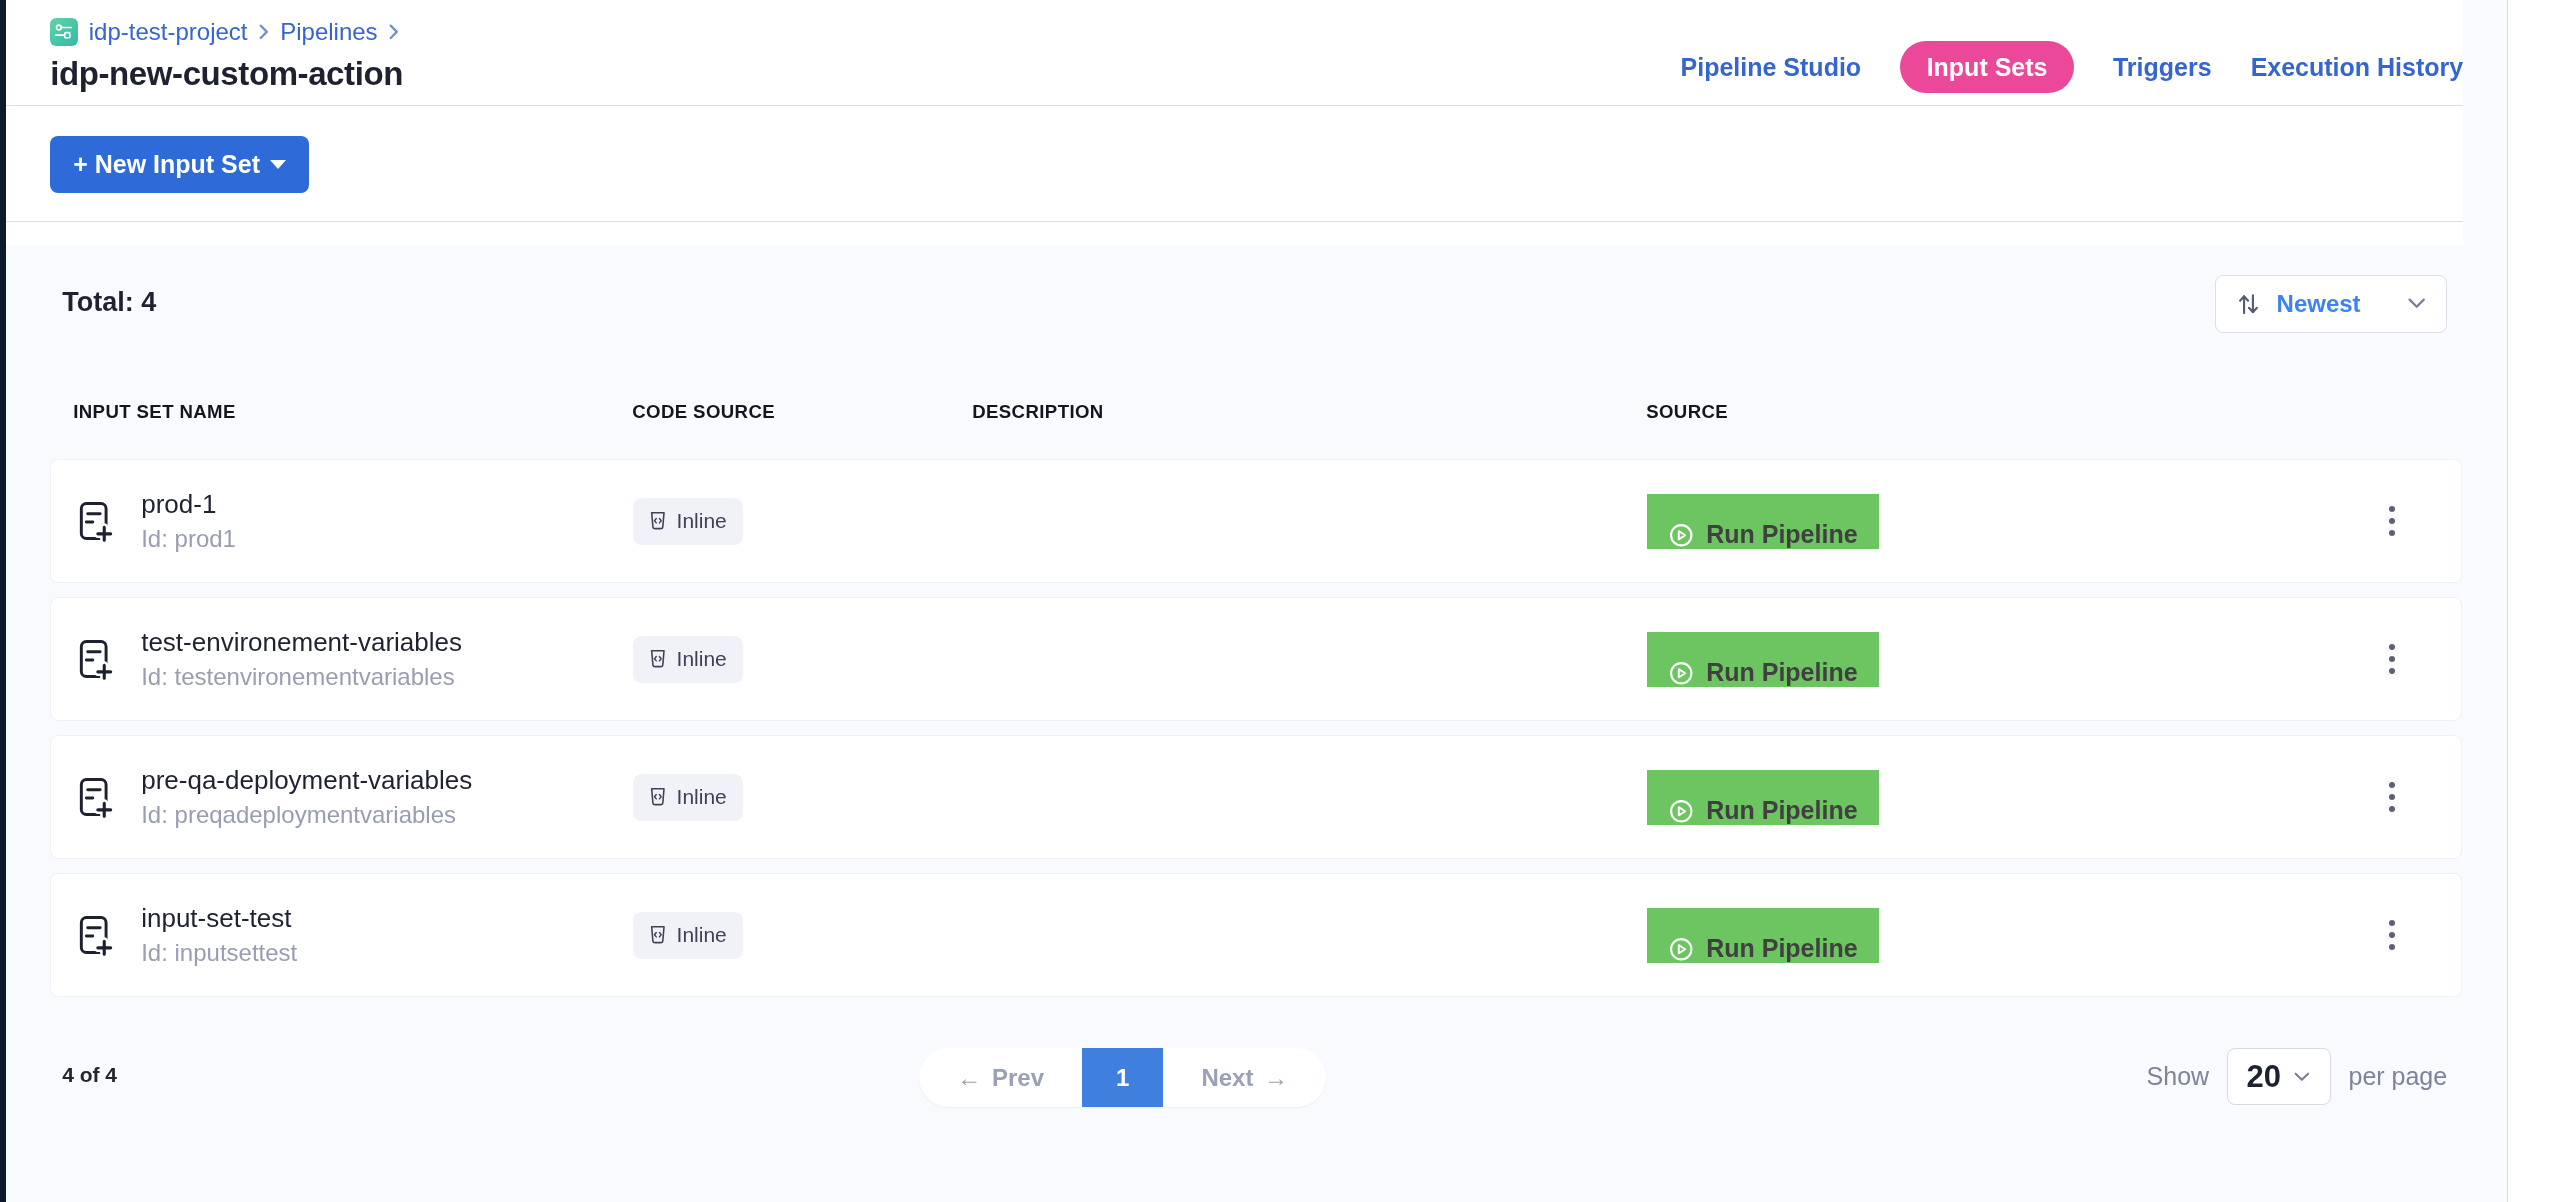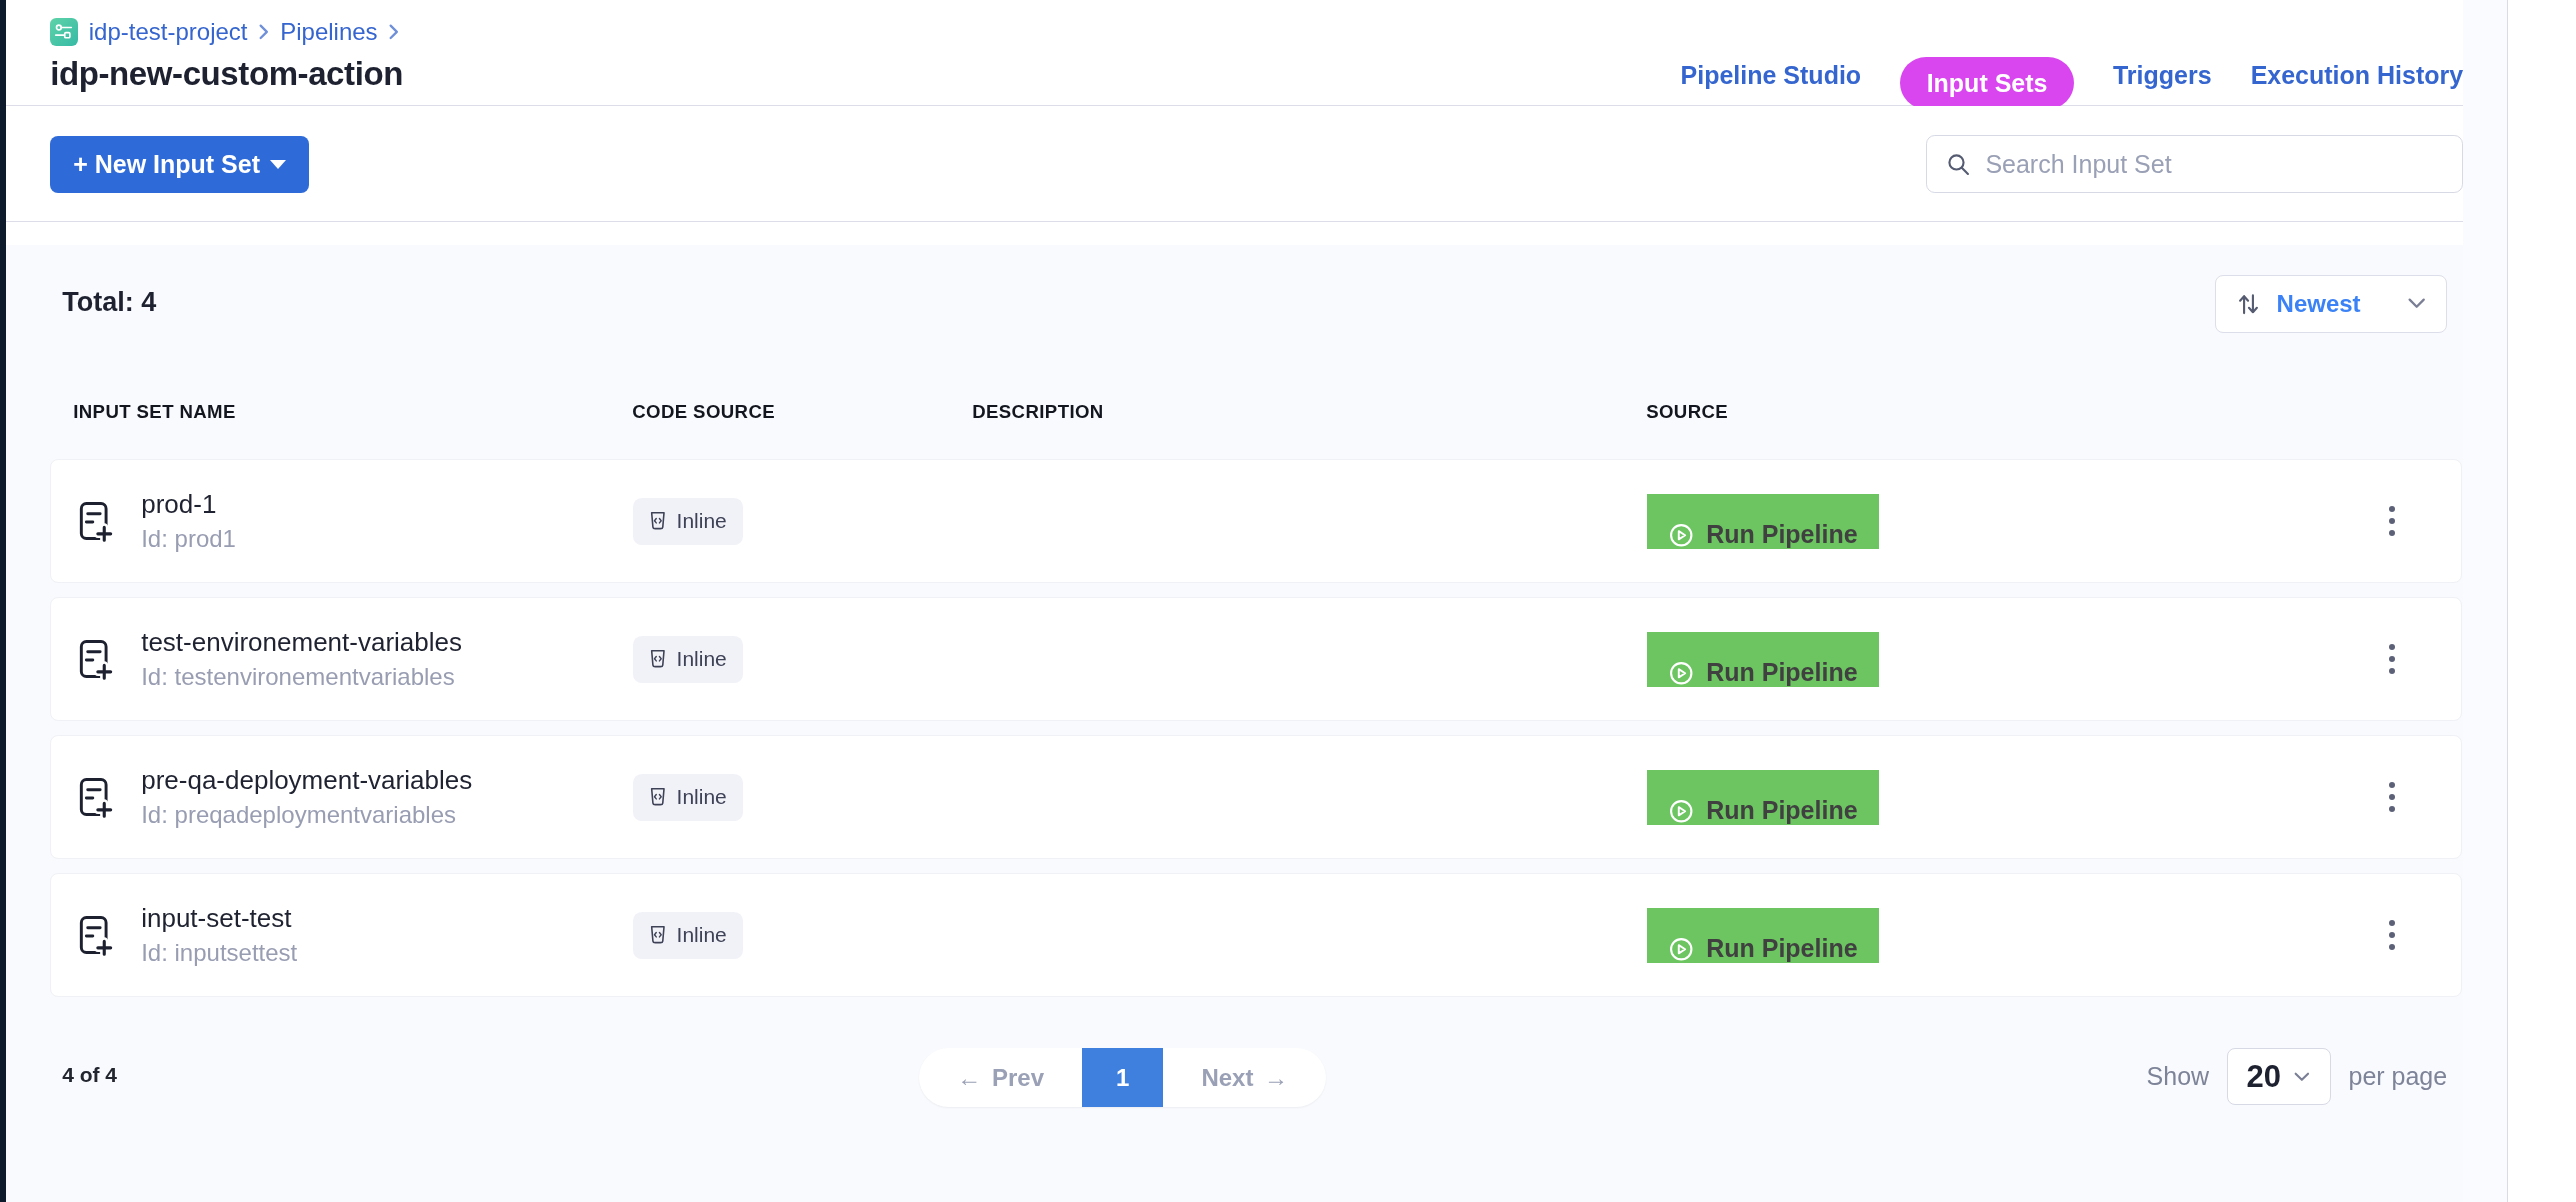--- a/index.html
+++ b/index.html
@@ -19,21 +19,21 @@
   .breadcrumb { position:absolute; left:44px; top:17.7px; display:flex; align-items:center; gap:10.6px;
                 font-size:24px; font-weight:500; color:#3565cf; }
   .crumb-sep { display:flex; align-items:center; color:#6f8fd8; }
   .pipeline-logo { width:28px; height:28px; border-radius:6.2px;
                    background:linear-gradient(135deg,#5fd3a8 0%,#35b9a5 100%);
                    display:flex; align-items:center; justify-content:center; }
   .page-title { position:absolute; left:44px; top:55px; font-size:33px; font-weight:700; color:#1d2130; letter-spacing:-0.4px; }
   .topnav { position:absolute; right:44px; top:41px; display:flex; align-items:center; gap:39px;
             font-size:25px; font-weight:600; color:#3565cf; }
   .topnav .navlink { cursor:pointer; white-space:nowrap; }
-  .navpill { background:#d946ef; color:#ffffff; padding:11.5px 26.5px; border-radius:35px; white-space:nowrap;margin-top:16px; }
+  .navpill { background:#ec4899; color:#ffffff; padding:11.5px 26.5px; border-radius:35px; white-space:nowrap; }
 
   
   .toolbar { position:relative; height:116px; background:#ffffff; border-bottom:1.8px solid #dcdde9; }
   .btn-new { position:absolute; left:44px; top:30px; height:57px; background:#2f6bd8; color:#ffffff;
              font-size:25px; font-weight:700; border:none; border-radius:8px; padding:0 23px;
              display:flex; align-items:center; gap:10px; cursor:pointer;
              font-family:inherit; }
   .caret-down { width:0; height:0; border-left:8px solid transparent; border-right:8px solid transparent; border-top:9.7px solid #ffffff; }
   .search-box { position:absolute; right:44px; top:29px; width:537px; height:58px; background:#ffffff;
                 border:1.8px solid #d7d9e4; border-radius:8.8px; display:flex; align-items:center; padding:0 17.7px; gap:14px; }
@@ -118,29 +118,20 @@
       <span class="navlink">Triggers</span>
       <span class="navlink">Execution History</span>
     </div>
   </div>
 
   <div class="toolbar">
     <button class="btn-new">
       <span>+ New Input Set</span>
       <span class="caret-down"></span>
     </button>
-    <div class="search-box">
-      <span style="display:flex;">
-        <svg width="26.5" height="26.5" viewBox="0 0 30 30" fill="none">
-          <circle cx="13" cy="13" r="8" stroke="#555b71" stroke-width="2.4"></circle>
-          <path d="M19 19 L26 26" stroke="#555b71" stroke-width="2.4" stroke-linecap="round"></path>
-        </svg>
-      </span>
-      <input type="text" placeholder="Search Input Set" style="">
-    </div>
   </div>
 
   <div class="content">
     <div class="total-label">Total: 4</div>
 
     <div class="sort-btn">
       <span style="display:flex;">
         <svg width="25" height="26.5" viewBox="0 0 28 30" fill="none">
           <path d="M9 25 V6 M9 6 L4.5 11 M9 6 L13.5 11" stroke="#555b71" stroke-width="2.4" stroke-linecap="round" stroke-linejoin="round"></path>
           <path d="M19 5 V24 M19 24 L14.5 19 M19 24 L23.5 19" stroke="#555b71" stroke-width="2.4" stroke-linecap="round" stroke-linejoin="round"></path>

